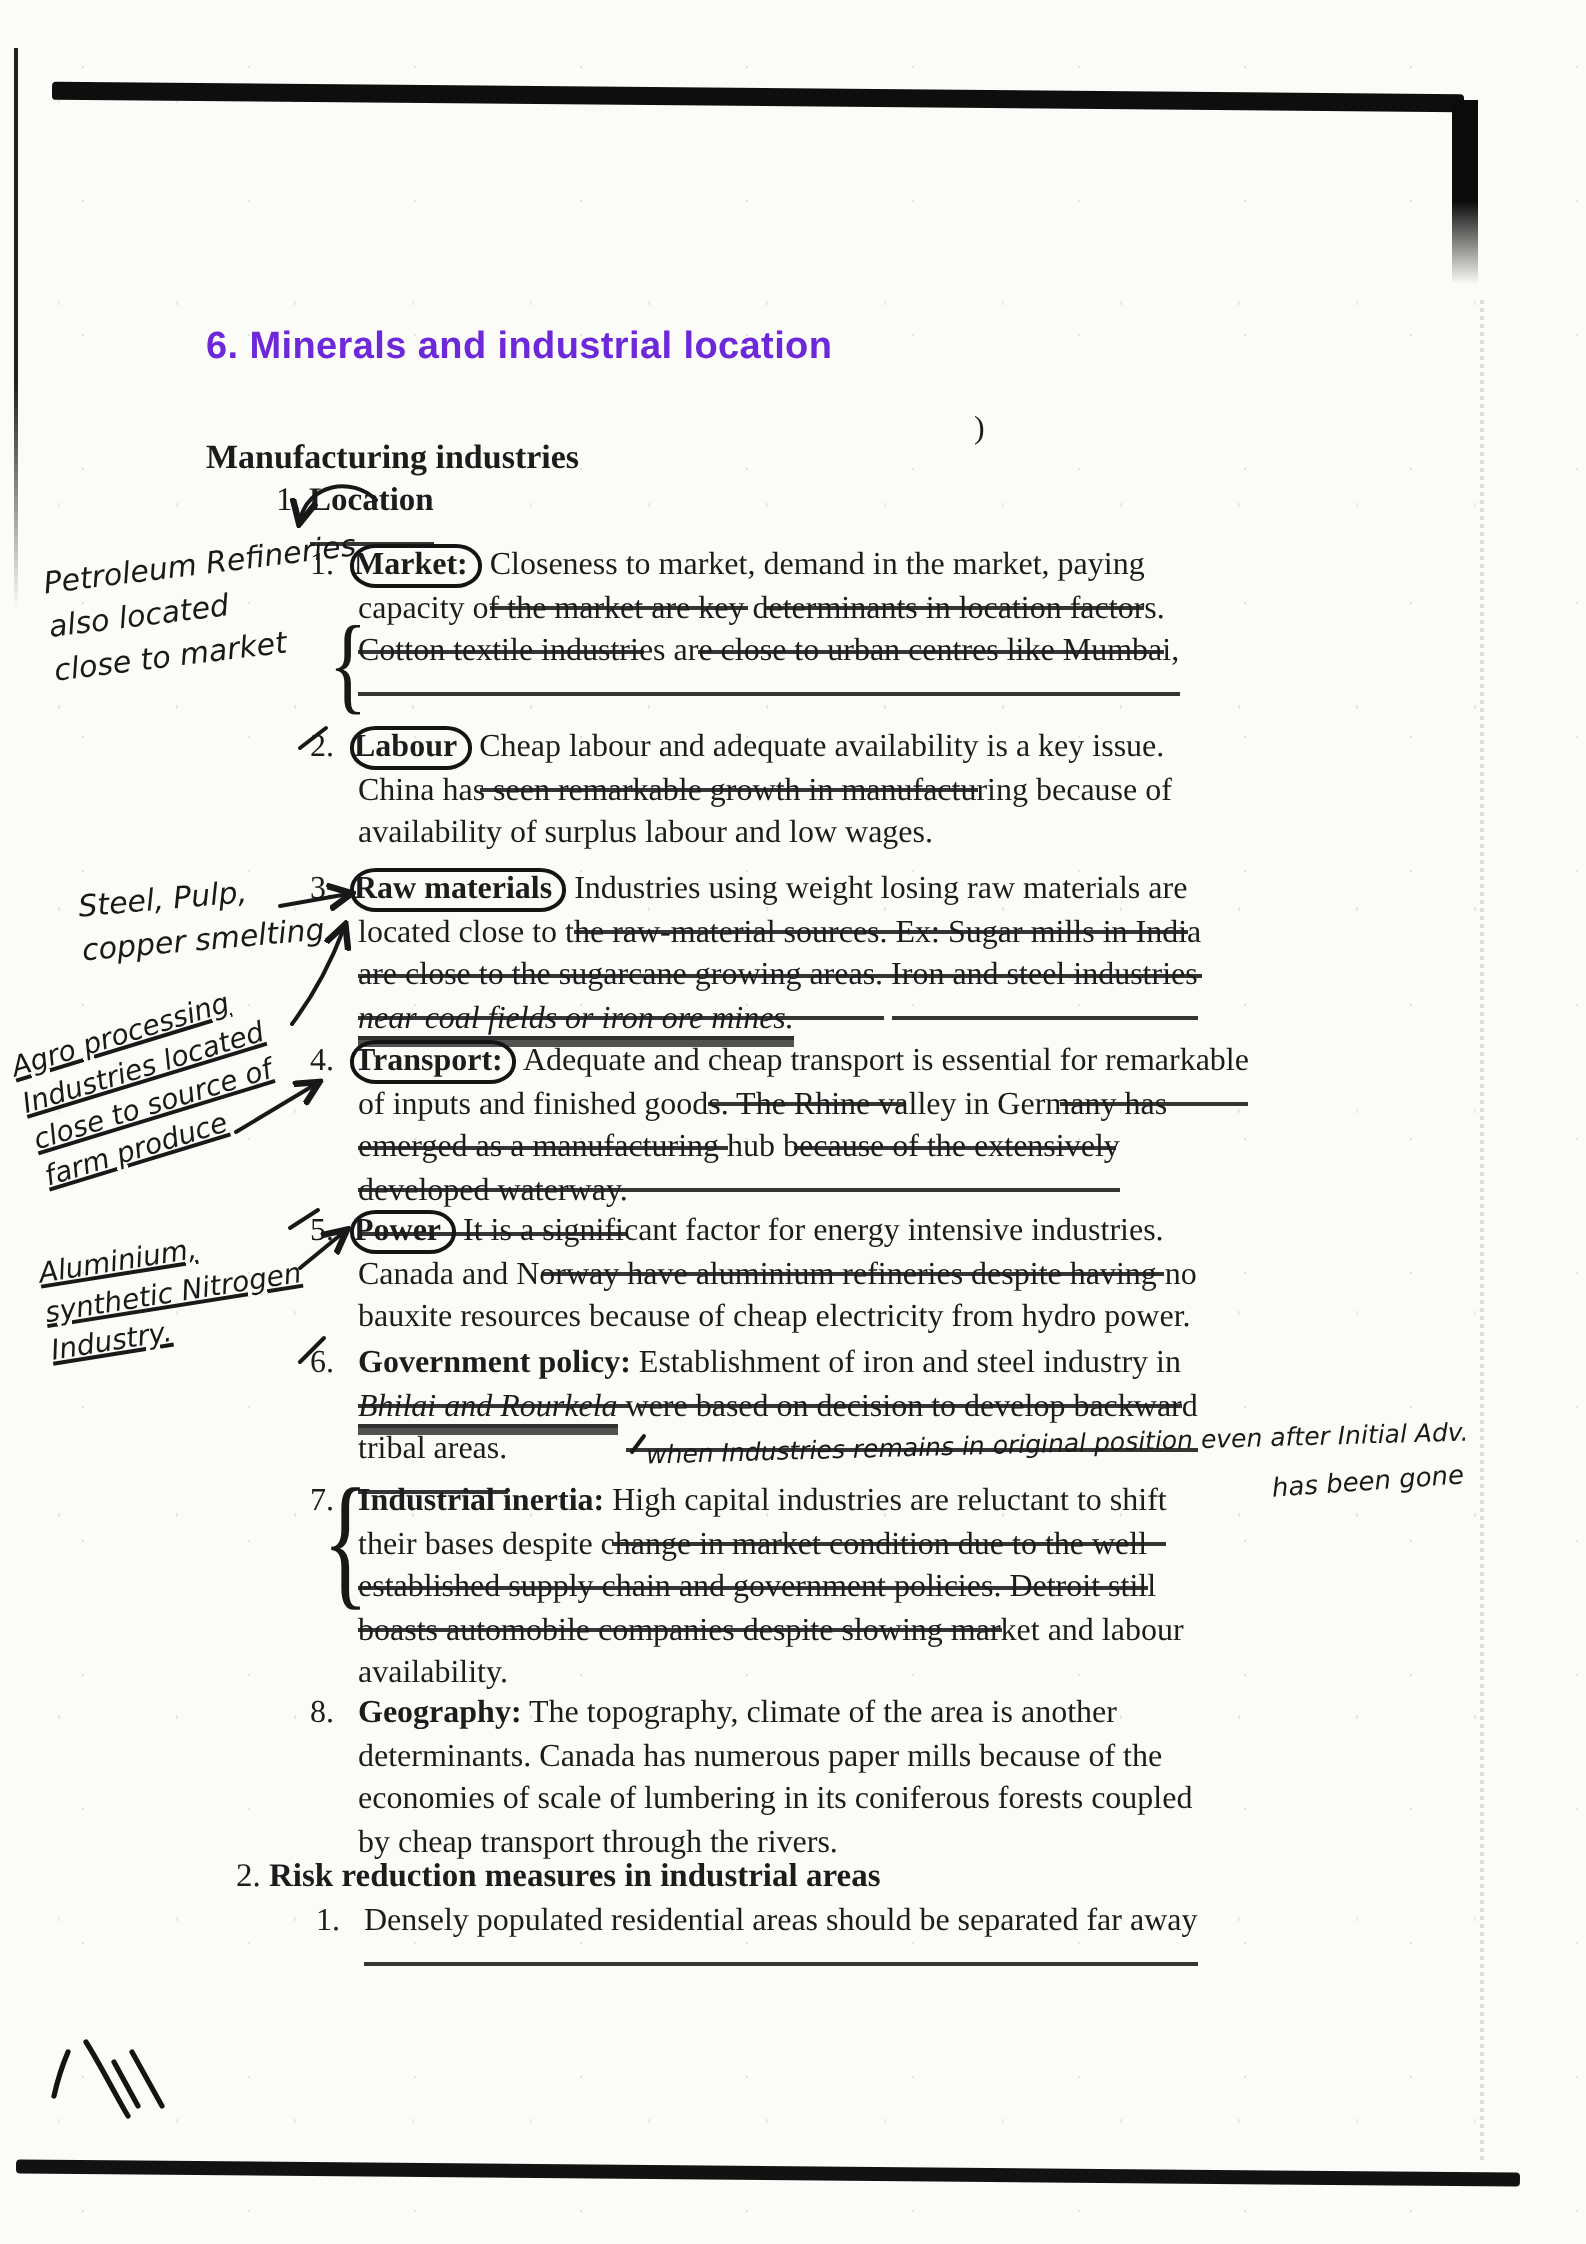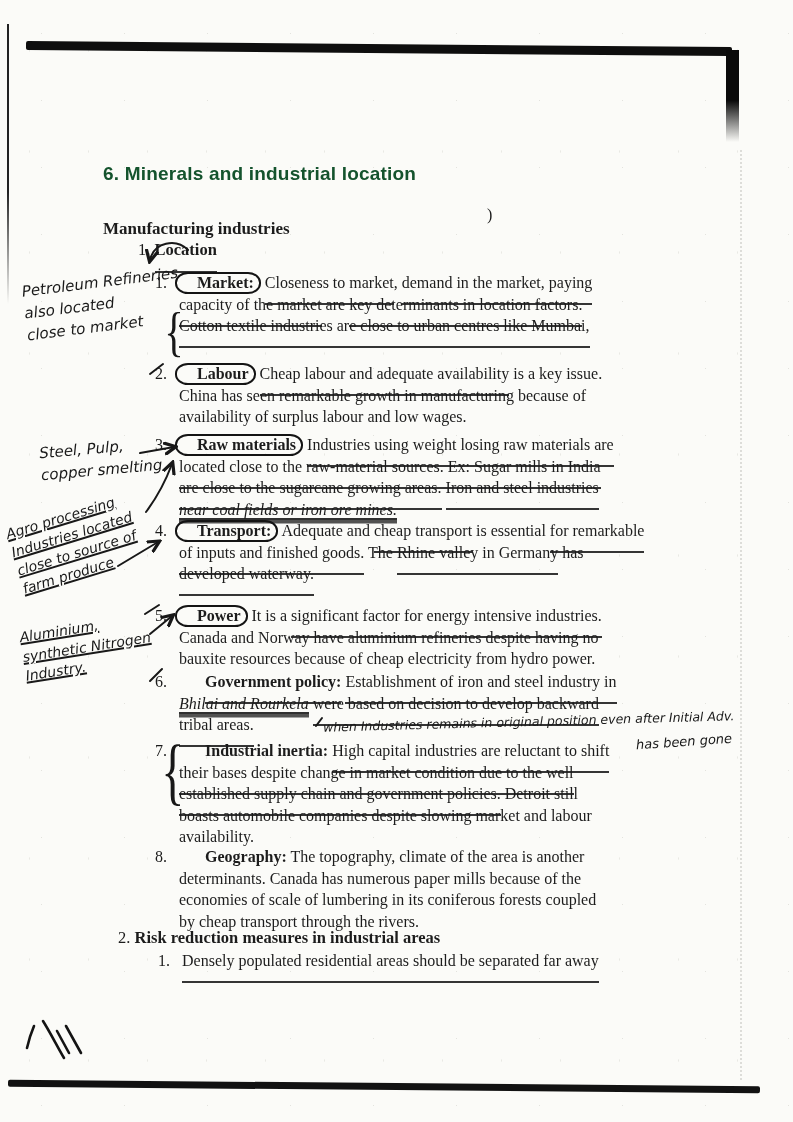--- a/index.html
+++ b/index.html
@@ -12,33 +12,33 @@
     font-family:"Liberation Serif", serif;color:#1c1c1c;
   }
   .abs{position:absolute;}
   
   .bar-top{left:26px;top:44px;width:706px;height:9px;background:#0e0e0e;transform:rotate(0.5deg);border-radius:2px;}
   .bar-top-corner{left:726px;top:50px;width:13px;height:92px;background:linear-gradient(#0b0b0b 55%, rgba(11,11,11,0));}
   .bar-bottom{left:8px;top:1083px;width:752px;height:7px;background:#121212;transform:rotate(0.5deg);border-radius:2px;}
   .edge-left{left:7px;top:24px;width:2px;height:280px;background:linear-gradient(#222 60%, rgba(34,34,34,0));}
   .edge-right{left:740px;top:150px;height:930px;width:0;border-left:2px dotted #c6c6c0;opacity:.55;}
   
-  .doc-title{left:103px;top:163px;font-family:"Liberation Sans",sans-serif;font-weight:bold;font-size:19px;color:#14532d;letter-spacing:.2px;}
+  .doc-title{left:103px;top:163px;font-family:"Liberation Sans",sans-serif;font-weight:bold;font-size:19px;color:#6d28d9;letter-spacing:.2px;}
   .doc-subtitle{left:103px;top:219px;font-weight:bold;font-size:17px;}
   .stray{left:487px;top:206px;font-size:16px;}
   .sec-head{font-weight:bold;font-size:16.5px;white-space:nowrap;}
   .sec-num{font-weight:normal;}
   .item{position:absolute;left:155px;width:540px;font-size:16px;line-height:21.5px;}
   .item .num{position:absolute;left:0;top:0;}
   .item .body{margin-left:24px;width:505px;}
   .line{white-space:nowrap;}
   .pen-u{border-bottom:2px solid rgba(25,25,25,.88);padding-bottom:12px;}
   .pen-u2{border-bottom:2px solid rgba(25,25,25,.9);box-shadow:0 3.5px 0 rgba(25,25,25,.75);font-style:italic;}
-  .b{font-weight:bold;margin-left:26px;}
-  .boxed{font-weight:bold;border:2px solid #141414;border-radius:13px / 48%;padding:0 5px 1px 20px;margin-left:-4px;}
+  .b{font-weight:bold;}
+  .boxed{font-weight:bold;border:2px solid #141414;border-radius:13px / 48%;padding:0 5px 1px 0;margin-left:-4px;}
   
   .hand{font-family:"DejaVu Sans",sans-serif;font-style:italic;color:#191919;white-space:pre-line;line-height:1.45;}
   .hand.u{text-decoration:underline;text-decoration-thickness:1.5px;}
   .note-petroleum{left:24px;top:272px;font-size:15px;transform:rotate(-7deg);}
   .note-steel{left:40px;top:438px;font-size:15px;transform:rotate(-5deg);}
   .note-agro{left:12px;top:506px;font-size:14px;transform:rotate(-17deg);line-height:1.35;}
   .note-aluminium{left:22px;top:618px;font-size:14px;transform:rotate(-9deg);line-height:1.4;}
   .note-inertia-1{left:323px;top:713px;font-size:12.5px;transform:rotate(-1.6deg);white-space:nowrap;}
   .note-inertia-2{left:636px;top:733px;font-size:13px;transform:rotate(-4deg);white-space:nowrap;}
   .brace{font-family:"Liberation Serif",serif;color:#181818;font-weight:400;}
@@ -88,20 +88,21 @@
         <div class="line"><span class="pen-u">located close to the raw-material sources. Ex: Sugar mills in India</span></div>
         <div class="line"><span class="pen-u">are close to the sugarcane growing areas.</span><span class=""> </span><span class="pen-u">Iron and steel industries</span></div>
         <div class="line"><span class="pen-u2">near coal fields or iron ore mines.</span></div>
       </div>
     </div>
     <div class="item" style="top: 520px; left: 155px;">
       <span class="num">4.</span>
       <div class="body">
         <div class="line"><span class="boxed">Transport:</span><span class=""> Adequate and </span><span class="pen-u">cheap transport</span><span class=""> is essential </span><span class="pen-u">for remarkable</span></div>
         <div class="line"><span class="pen-u">of inputs and finished goods.</span><span class=""> The </span><span class="pen-u">Rhine valley in Germany</span><span class=""> has</span></div>
+        <div class="line"><span class="pen-u">emerged as a manufacturing hub because of the extensively</span></div>
         <div class="line"><span class="pen-u">developed waterway.</span></div>
       </div>
     </div>
     <div class="item" style="top: 605px; left: 155px;">
       <span class="num">5.</span>
       <div class="body">
         <div class="line"><span class="boxed">Power</span><span class=""> It is a </span><span class="pen-u">significant factor for energy intensive industries.</span></div>
         <div class="line"><span class="">Canada and Norway have aluminium refineries despite having no</span></div>
         <div class="line"><span class="">bauxite resources because of cheap electricity from hydro power.</span></div>
       </div>

